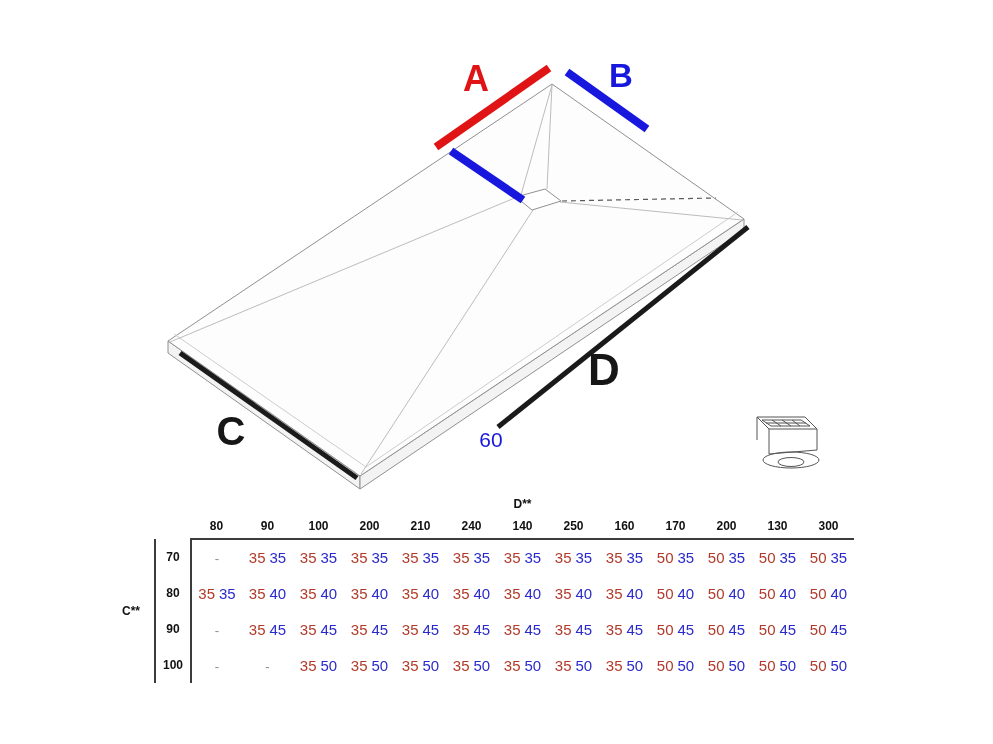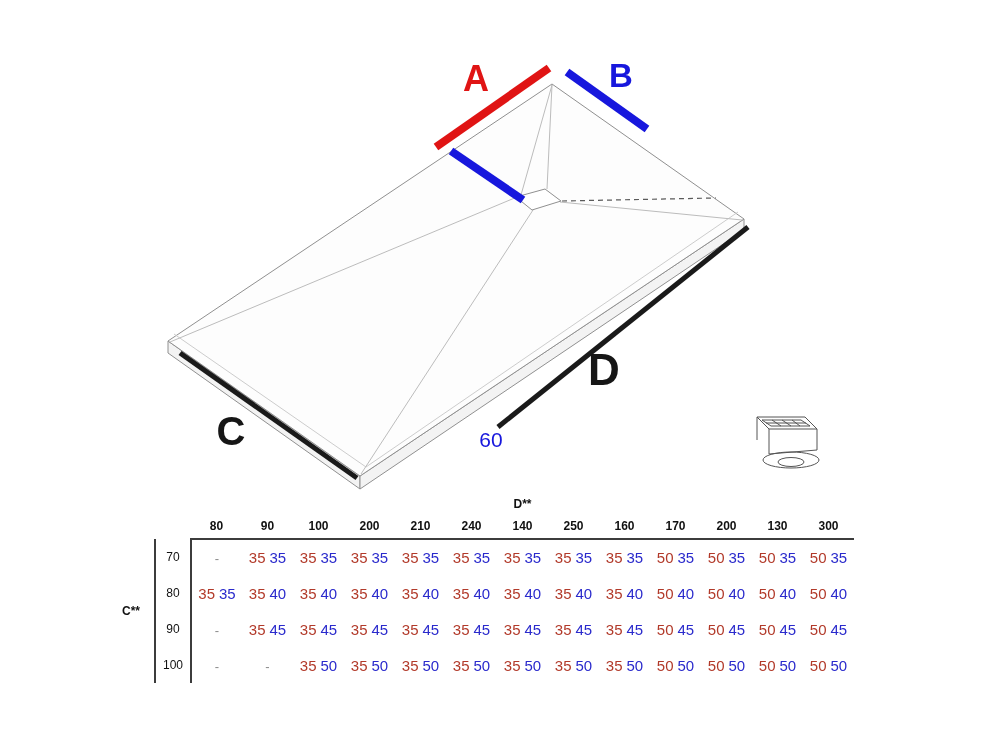--- a/index.html
+++ b/index.html
@@ -30,21 +30,21 @@
   .icon-line{stroke:#555;fill:none;stroke-width:1;}
   .icon-fill{fill:#fdfdfd;stroke:#555;stroke-width:1;}
 
   .table-area{position:absolute;left:108px;top:494px;}
   table.grid{border-collapse:collapse;}
   .grid td,.grid th{padding:0;text-align:center;vertical-align:middle;}
   .daxis{font-size:12px;font-weight:bold;height:20px;color:#111;}
   .cols-row th{font-size:12px;font-weight:bold;width:51px;height:24px;
                border-bottom:2px solid #3c3c3c;color:#111;}
   .caxis{font-size:12px;font-weight:bold;width:46px;color:#111;}
-  .rowlabel{font-size:12px;font-weight:normal;width:34px;color:#111;
+  .rowlabel{font-size:12px;font-weight:bold;width:34px;color:#111;
             border-left:2px solid #3c3c3c;border-right:2px solid #3c3c3c;}
   tbody tr{height:36px;}
   td.cell{font-size:15px;white-space:nowrap;}
   .cell .r{color:var(--table_red);}
   .cell .b{color:var(--table_blue);margin-left:4px;}
   .cell .dash{color:#8a8a8a;font-size:13px;}
 </style>
 </head>
 <body>
 

